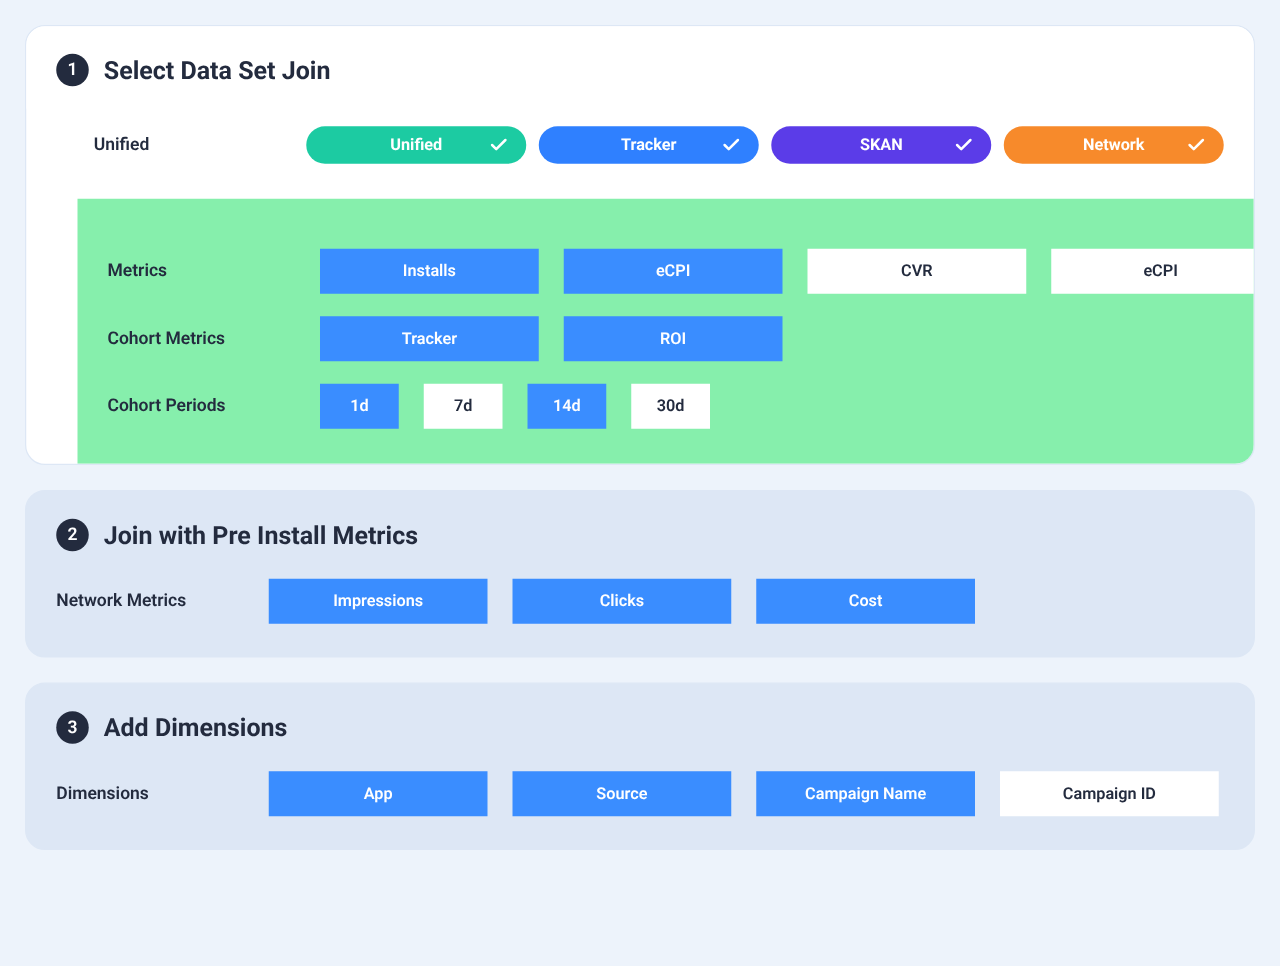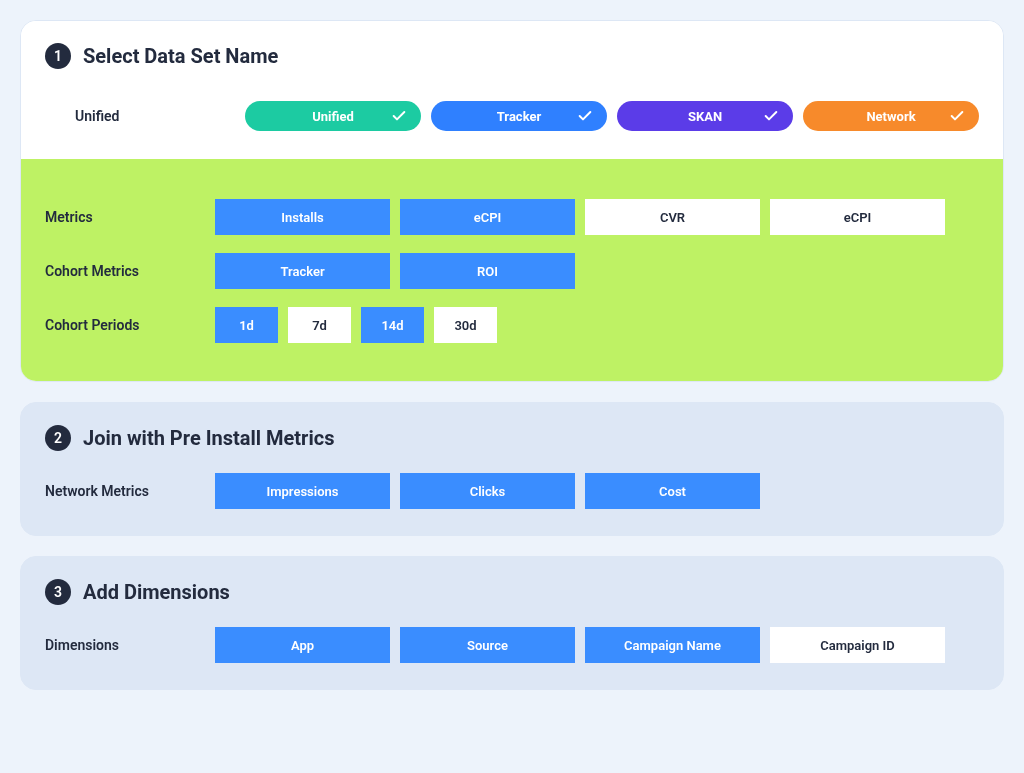--- a/index.html
+++ b/index.html
@@ -46,23 +46,24 @@
     color: #232B3E;
   }
   .card-body {
     padding: 14px 24px 28px 24px;
   }
   .section1-top {
     background: #FFFFFF;
     margin-left: 30px;
   }
   .section1-bottom {
-    background: #bef264;
+    background: #86efac;
     padding-top: 40px;
-    padding-bottom: 38px;
+    padding-bottom: 28px;
+    margin-left: 41px;
   }
   .row {
     display: flex;
     align-items: center;
     gap: 10px;
     margin-bottom: 18px;
   }
   .row:last-child {
     margin-bottom: 0;
   }
@@ -98,21 +99,21 @@
     transform: translateY(-50%);
     width: 16px;
     height: 16px;
   }
   .pill-unified { background:#1CCBA2; }
   .pill-tracker { background:#2F80FF; }
   .pill-skan    { background:#5B3CE8; }
   .pill-network { background:#F78A2B;text-align:right; }
   .chip-row {
     display: flex;
-    gap: 10px;
+    gap: 20px;
   }
   .chip {
     height: 36px;
     display: flex;
     align-items: center;
     justify-content: center;
     font-size: 13px;
     font-weight: 600;
     cursor: pointer;
   }
@@ -137,21 +138,21 @@
     padding-top: 12px;
     padding-bottom: 26px;
   }
 </style>
 </head>
 <body>
 
 <div class="card">
   <div class="card-header">
     <div class="step-num">1</div>
-    <div class="card-title">Select Data Set Name</div>
+    <div class="card-title">Select Data Set Join</div>
   </div>
 
   <div class="card-body section1-top">
     <div class="row">
       <div class="row-label">Unified</div>
       <div class="pill-row">
 
         <div class="pill pill-unified">
           <span>Unified</span>
           <svg class="check" viewBox="0 0 24 24" fill="none" stroke="#FFFFFF" stroke-width="3" stroke-linecap="round" stroke-linejoin="round">

